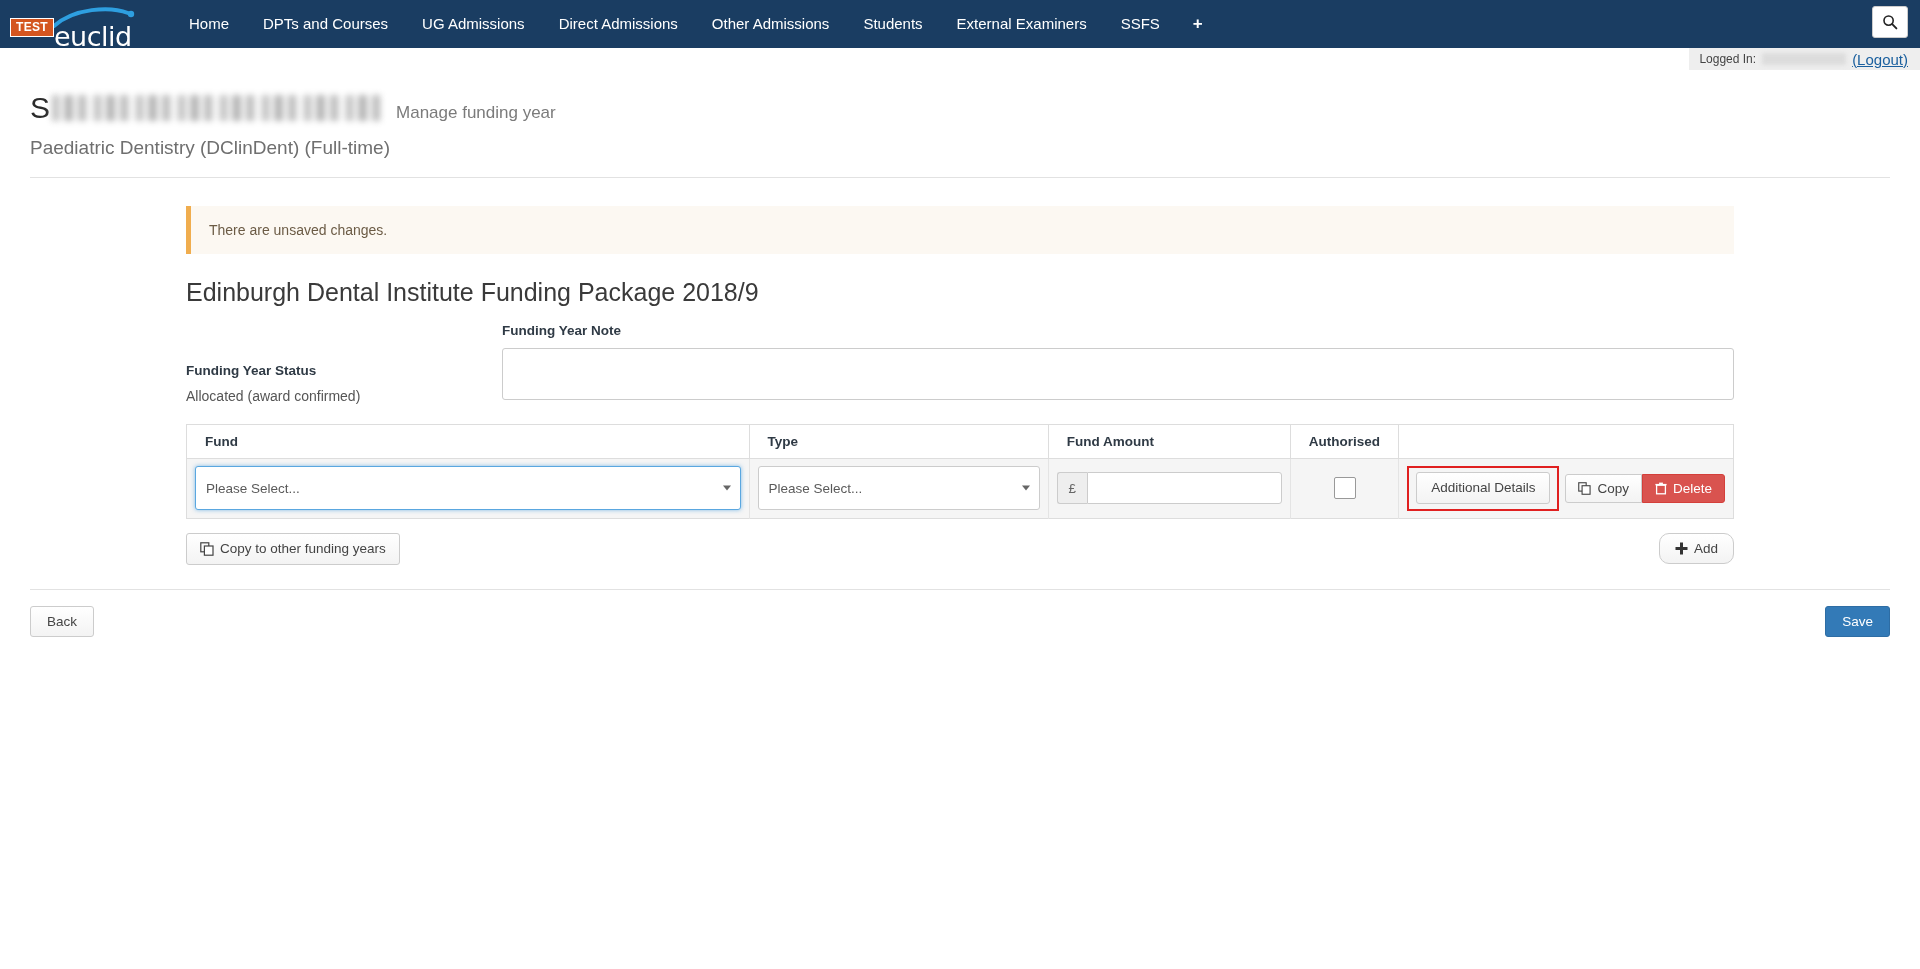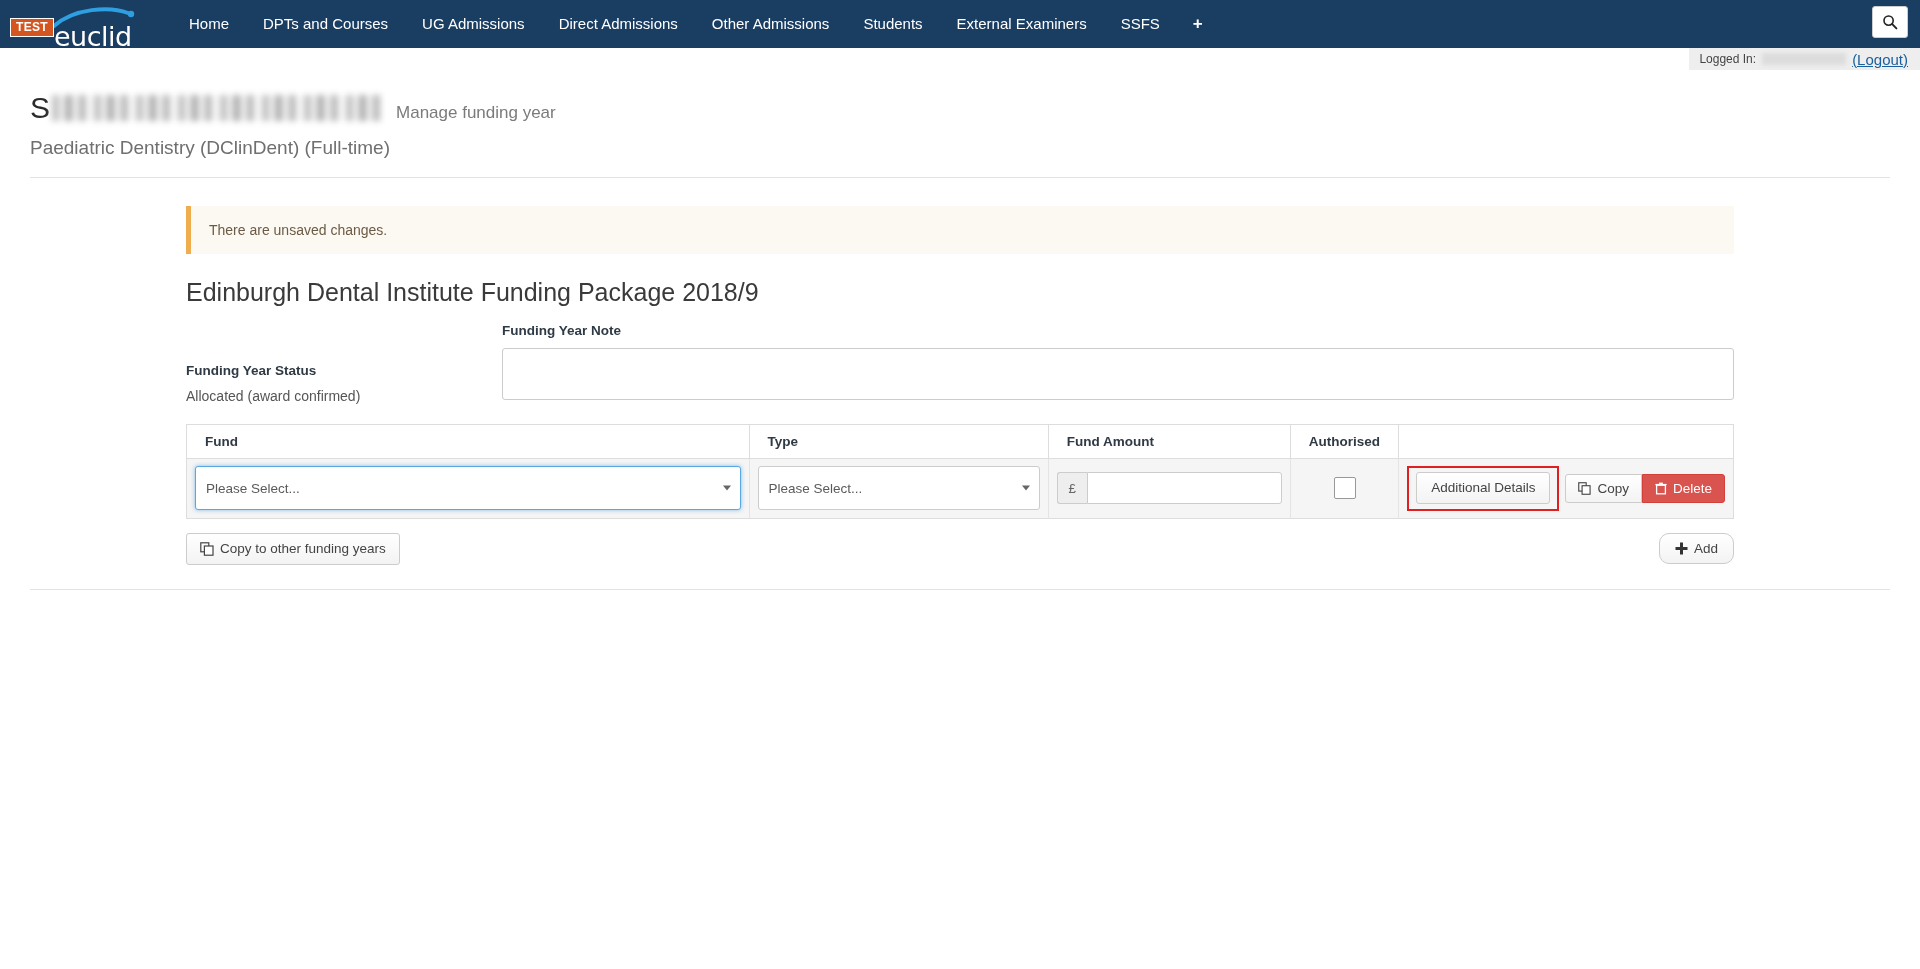--- a/index.html
+++ b/index.html
@@ -537,14 +537,18 @@
       <svg class="icon-svg" width="13" height="13" viewBox="0 0 13 13">
         <rect x="5" y="0.5" width="3" height="12" fill="#333"></rect>
         <rect x="0.5" y="5" width="12" height="3" fill="#333"></rect>
       </svg>
       <span>Add</span>
     </button>
   </div>
 
   <div class="footer-rule"></div>
 
+  <div class="footer-row">
+    <button class="btn" style="padding:8px 16px;">Back</button>
+    <button class="btn btn-primary">Save</button>
+  </div>
 
 </div>
 
 </body></html>

